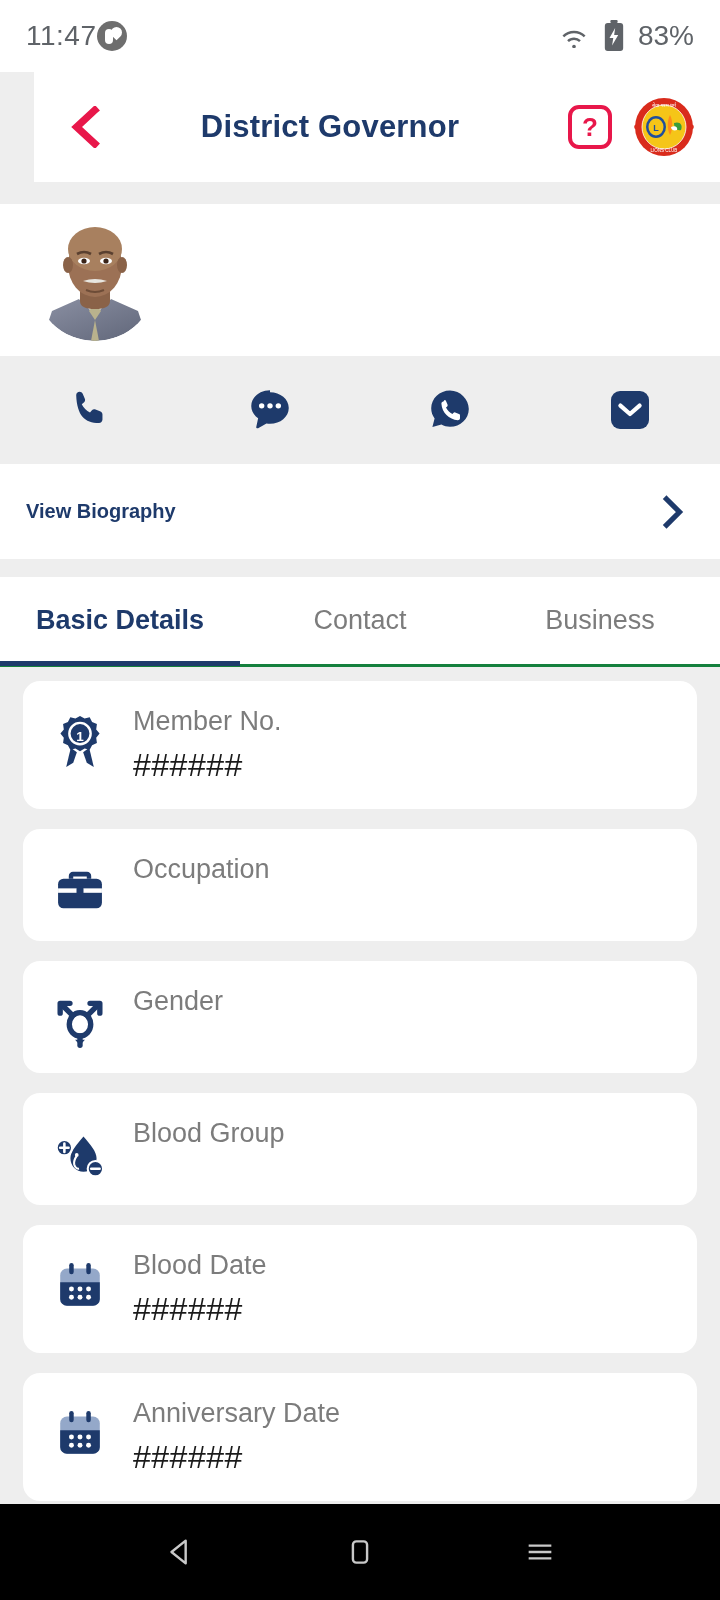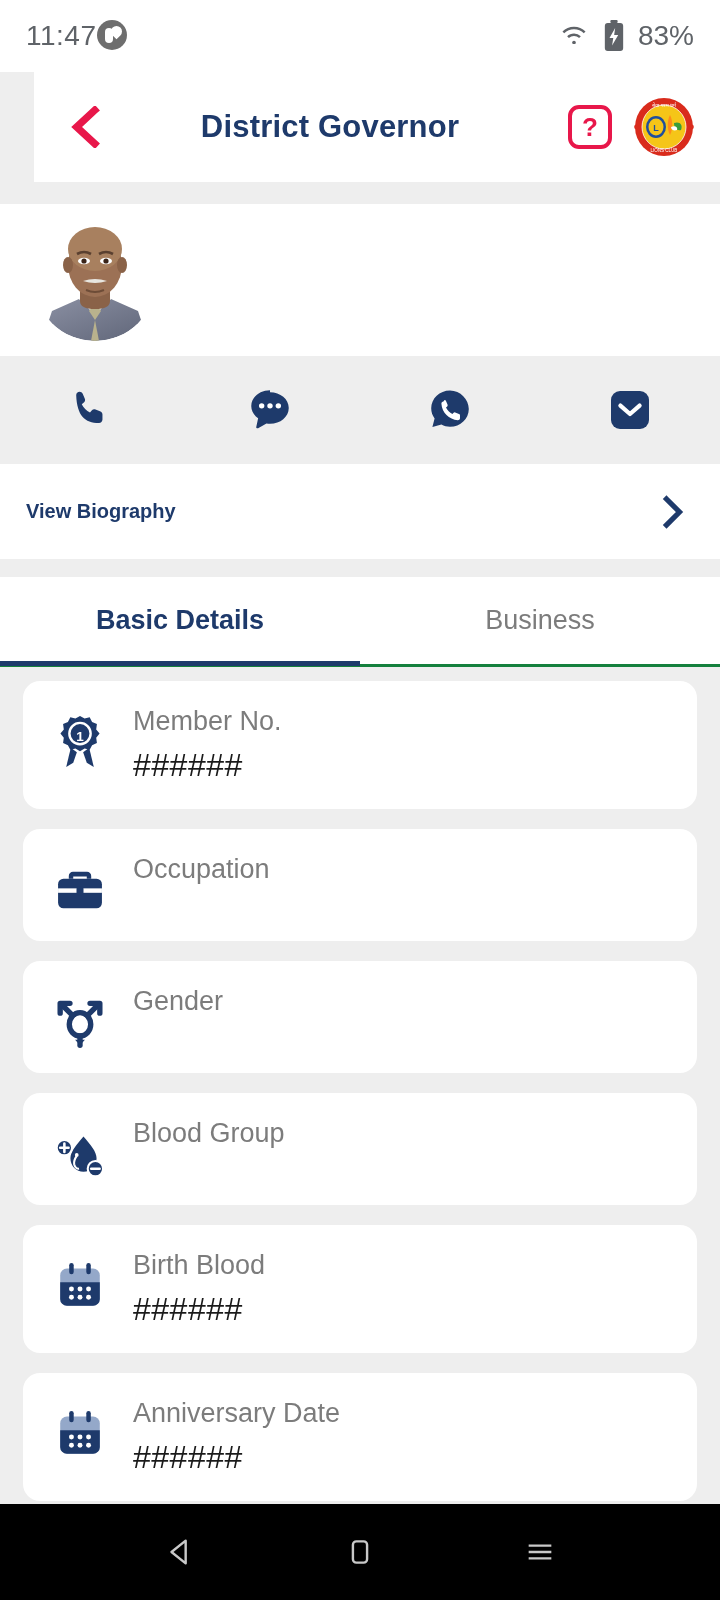--- a/index.html
+++ b/index.html
@@ -8,32 +8,32 @@
     font-family:"Liberation Sans", sans-serif;
     background:#eeeeee; overflow:hidden;
   }
   .phone { width:720px; height:1600px; position:relative; background:#eeeeee; display:flex; flex-direction:column; }
 
   
   .statusbar {
     height:72px; background:#ffffff; display:flex; align-items:center;
     padding:0 26px; flex:0 0 auto;
   }
-  .sb-left { display:flex; align-items:flex-start; }
+  .sb-left { display:flex; align-items:center; }
   .sb-time { font-size:28px; color:#5f6368; letter-spacing:.5px; }
   .sb-appicon { width:30px; height:30px; border-radius:50%; background:#6e6e6e; position:relative; }
   .sb-appicon::after {
     content:""; position:absolute; left:14px; top:6px; width:11px; height:11px;
     border-radius:50% 50% 50% 0; background:#ffffff; transform:rotate(-45deg);
   }
   .sb-appicon::before {
     content:""; position:absolute; left:8px; top:8px; width:8px; height:15px;
     border-radius:4px; background:#ffffff;
   }
-  .sb-right { margin-left:auto; display:flex; gap:13px; }
+  .sb-right { margin-left:auto; display:flex; align-items:center; gap:13px; }
   .sb-batt { font-size:28px; color:#5f6368; }
   .icon-wifi { width:32px; height:24px; }
   .icon-batt { width:22px; height:32px; }
 
   
   .appbar {
     height:110px; background:#ffffff; display:flex; align-items:center;
     padding:0 26px 0 34px; flex:0 0 auto;margin-left:34px;
   }
   .back-chev { width:34px; height:42px; flex:0 0 auto; cursor:pointer; }
@@ -243,20 +243,21 @@
     <span class="bio-label">View Biography</span>
     <svg class="bio-chev" viewBox="0 0 20 26">
       <path d="M5 3 L15 13 L5 23" stroke="#1e3a6b" stroke-width="4" fill="none" stroke-linecap="square" stroke-linejoin="miter"></path>
     </svg>
   </div>
 
   <div class="gap-strip2"></div>
 
   <div class="tabs">
     <div class="tab active">Basic Details</div>
+    <div class="tab">Contact</div>
     <div class="tab">Business</div>
   </div>
 
   <div class="list">
 
     <div class="card tall">
       <div class="card-icon">
         <svg width="58" height="58" viewBox="0 0 24 24">
           <path d="M12 1.2l1.9 1.1 2.1-.5 1 1.9 2 .9-.3 2.2 1.4 1.7-1.4 1.7.3 2.2-2 .9-1 1.9-2.1-.5L12 15.8l-1.9-1.1-2.1.5-1-1.9-2-.9.3-2.2L3.9 8.5l1.4-1.7-.3-2.2 2-.9 1-1.9 2.1.5z" fill="#1e3a6b"></path>
           <circle cx="12" cy="8.5" r="4.4" fill="none" stroke="#ffffff" stroke-width="1"></circle>
@@ -333,21 +334,21 @@
           <rect x="14.8" y="1.8" width="2" height="5" rx="1" fill="#1e3a6b"></rect>
           <circle cx="8.2" cy="13.3" r="1.1" fill="#ffffff"></circle>
           <circle cx="12" cy="13.3" r="1.1" fill="#ffffff"></circle>
           <circle cx="15.8" cy="13.3" r="1.1" fill="#ffffff"></circle>
           <circle cx="8.2" cy="17" r="1.1" fill="#ffffff"></circle>
           <circle cx="12" cy="17" r="1.1" fill="#ffffff"></circle>
           <circle cx="15.8" cy="17" r="1.1" fill="#ffffff"></circle>
         </svg>
       </div>
       <div class="card-body">
-        <span class="card-label">Birth Blood</span>
+        <span class="card-label">Blood Date</span>
         <span class="card-value">######</span>
       </div>
     </div>
 
     <div class="card tall">
       <div class="card-icon">
         <svg width="54" height="54" viewBox="0 0 24 24">
           <rect x="3.2" y="4.2" width="17.6" height="16.6" rx="3" fill="#94a8c9"></rect>
           <path d="M3.2 10.3 h17.6 v7.5 a3 3 0 0 1 -3 3 H6.2 a3 3 0 0 1 -3 -3z" fill="#1e3a6b"></path>
           <rect x="7.2" y="1.8" width="2" height="5" rx="1" fill="#1e3a6b"></rect>

